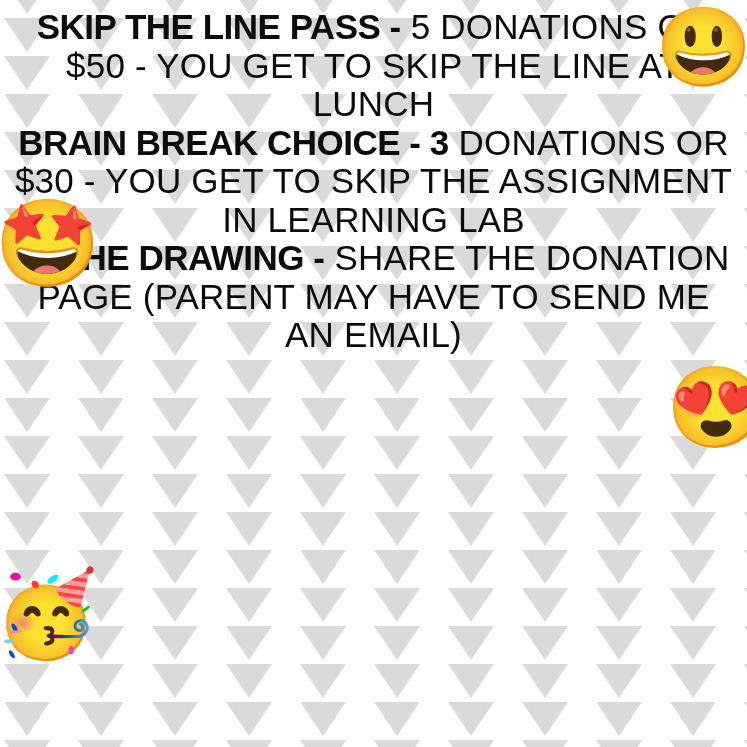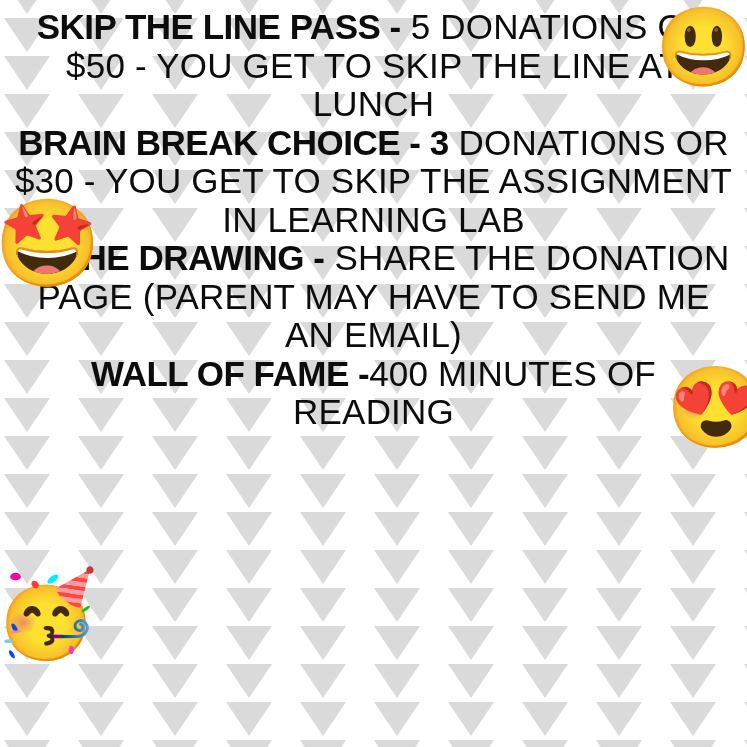--- a/index.html
+++ b/index.html
@@ -330,23 +330,20 @@
     </p>
 
     <p class="line para">
       <span class="hdr">BRAIN BREAK CHOICE - 3</span><span> DONATIONS  OR $30 - YOU GET TO SKIP THE ASSIGNMENT IN LEARNING LAB</span>
     </p>
 
     <p class="line para">
       <span class="hdr">IN THE DRAWING -</span><span> SHARE THE DONATION PAGE (PARENT MAY HAVE TO SEND ME AN EMAIL)</span>
     </p>
 
-    <p class="line para">
-      <span class="hdr">WALL OF FAME -</span><span>400 MINUTES OF READING</span>
-    </p>
 
 
   </div>
 
   <div class="emoji emoji-grin">😃</div>
   <div class="emoji emoji-star">🤩</div>
   <div class="emoji emoji-heart">😍</div>
   <div class="emoji emoji-party">🥳</div>
 
 </div>

